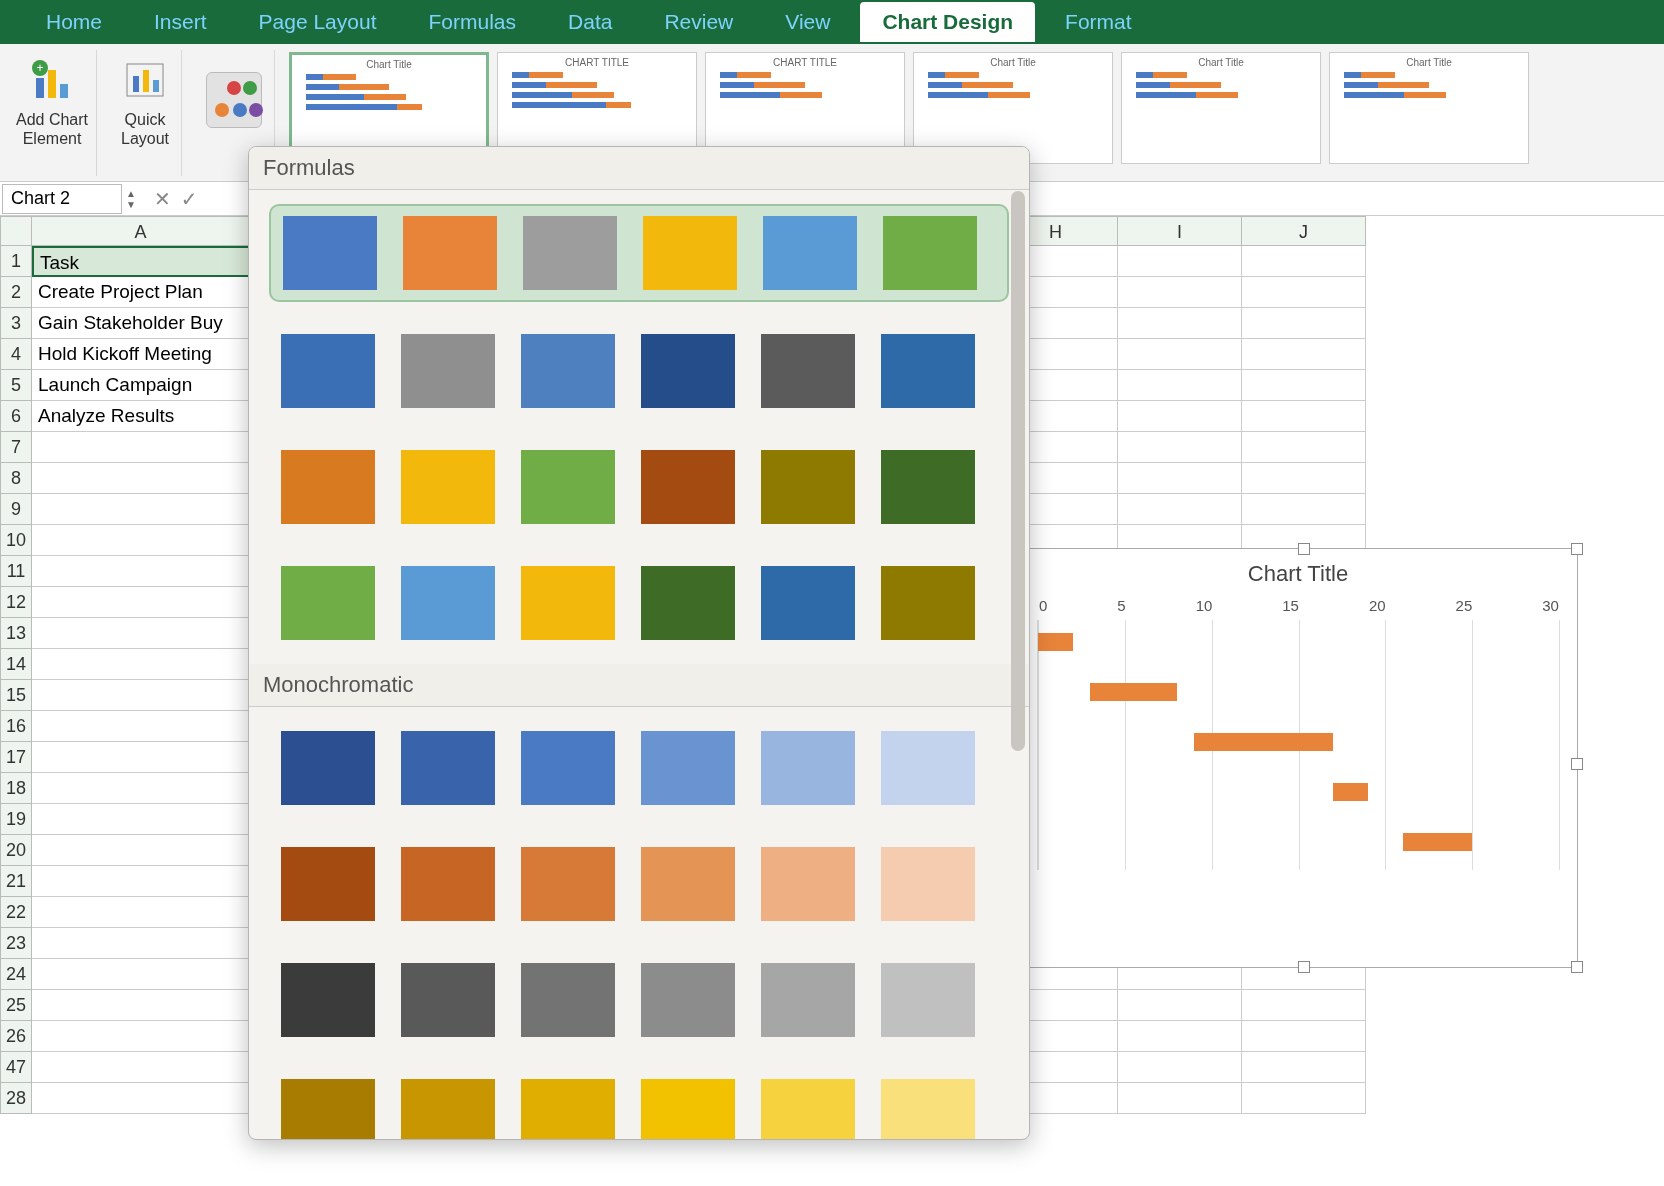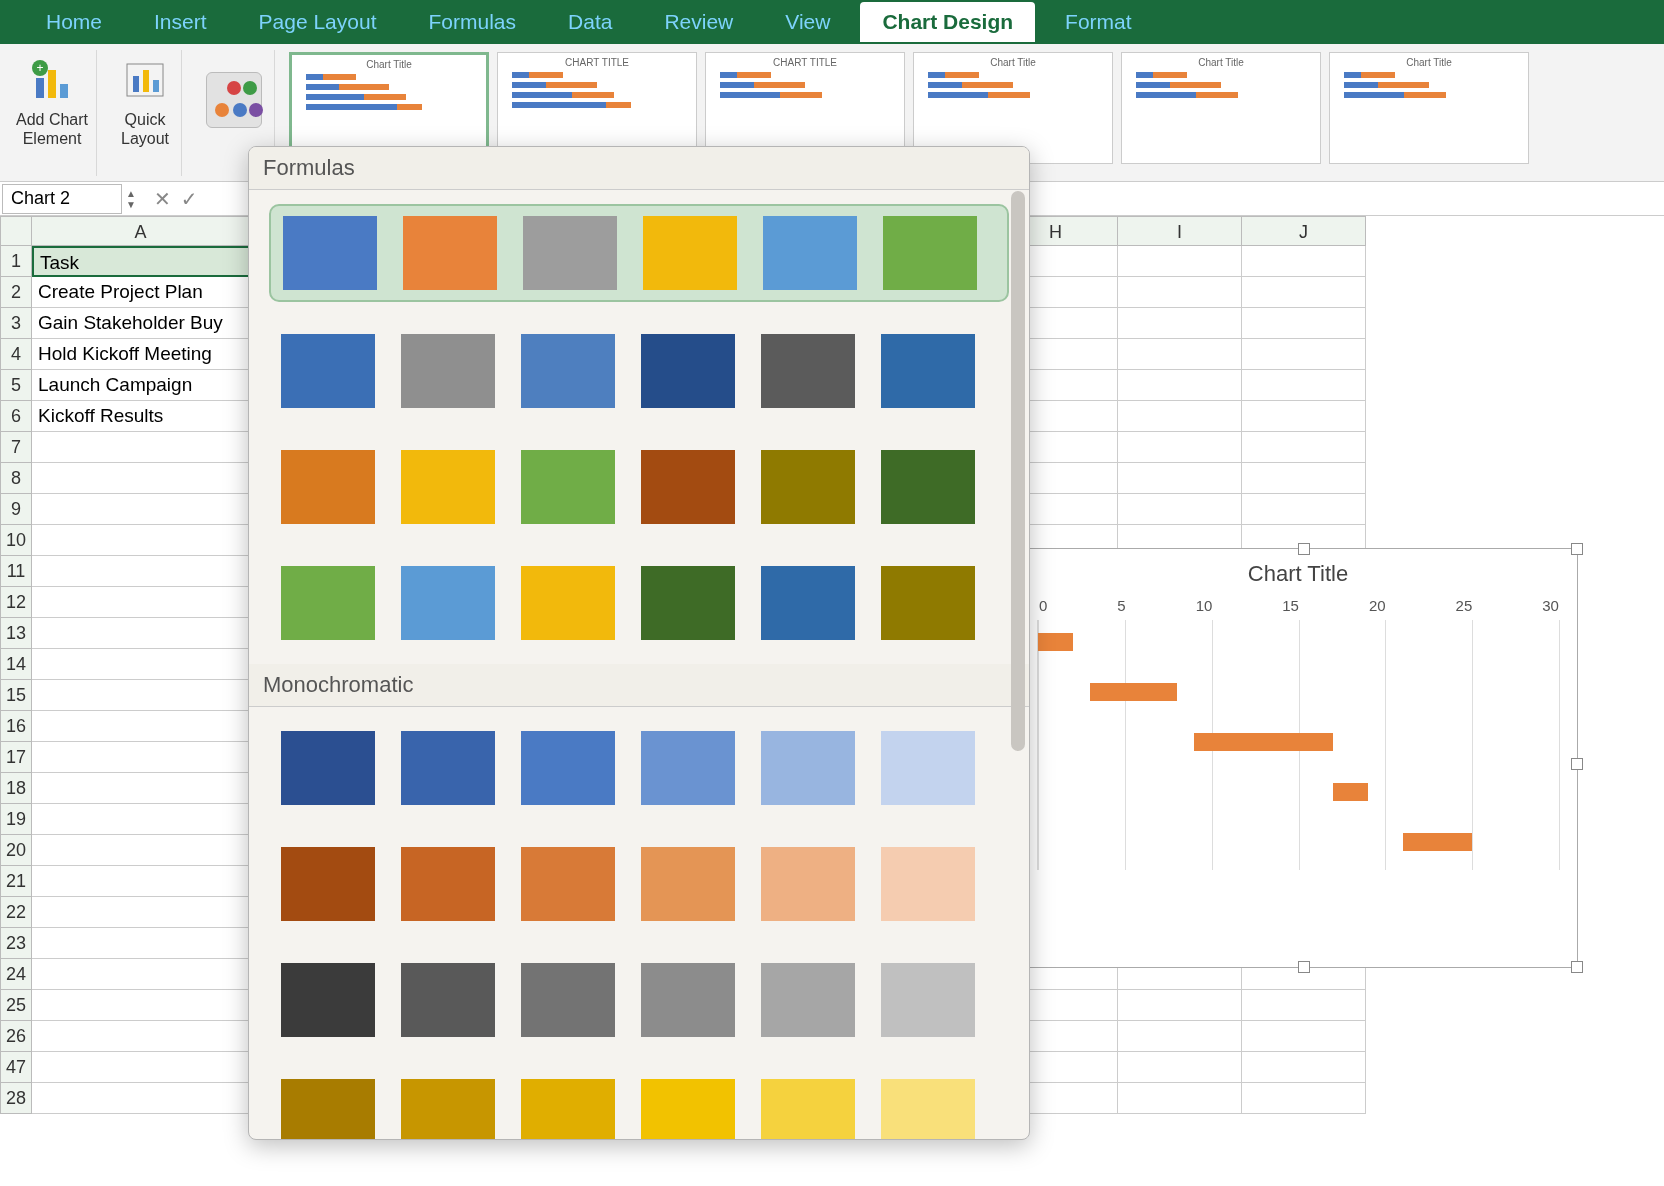--- a/index.html
+++ b/index.html
@@ -321,21 +321,21 @@
         <div class="cell" style="width:124px"></div>
         <div class="cell" style="width:124px"></div>
         <div class="cell" style="width:124px"></div>
         <div class="cell" style="width:124px"></div>
         <div class="cell" style="width:124px"></div>
         <div class="cell" style="width:124px"></div>
         <div class="cell" style="width:124px"></div>
       </div>
       <div class="row">
         <div class="rowhead">6</div>
-        <div class="cell" style="width:218px">Kickoff Results</div>
+        <div class="cell" style="width:218px">Analyze Results</div>
         <div class="cell" style="width:124px"></div>
         <div class="cell" style="width:124px"></div>
         <div class="cell" style="width:124px"></div>
         <div class="cell" style="width:124px"></div>
         <div class="cell" style="width:124px"></div>
         <div class="cell" style="width:124px"></div>
         <div class="cell" style="width:124px"></div>
         <div class="cell" style="width:124px"></div>
         <div class="cell" style="width:124px"></div>
       </div>

